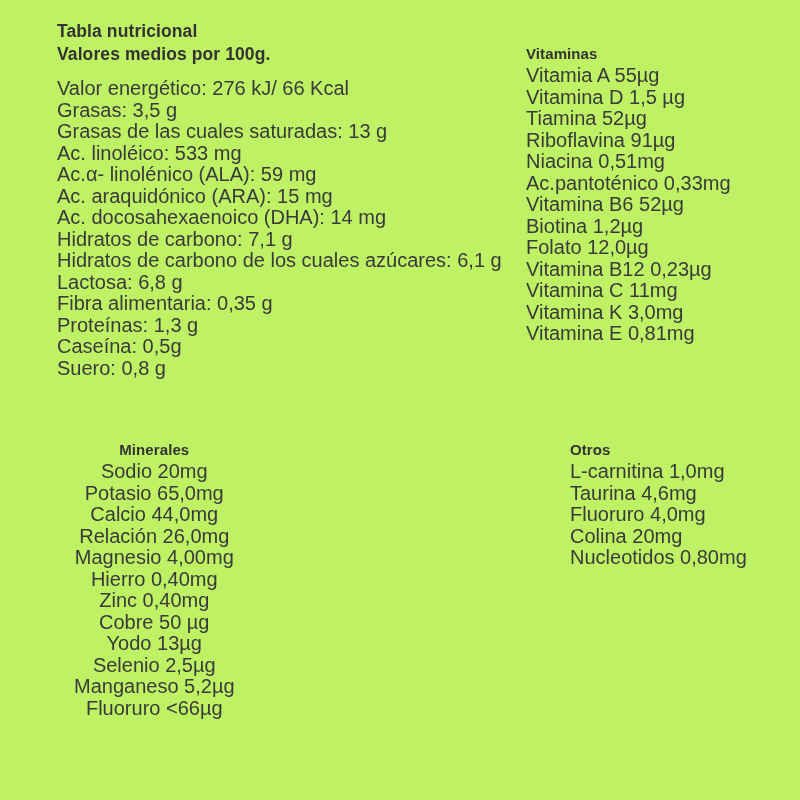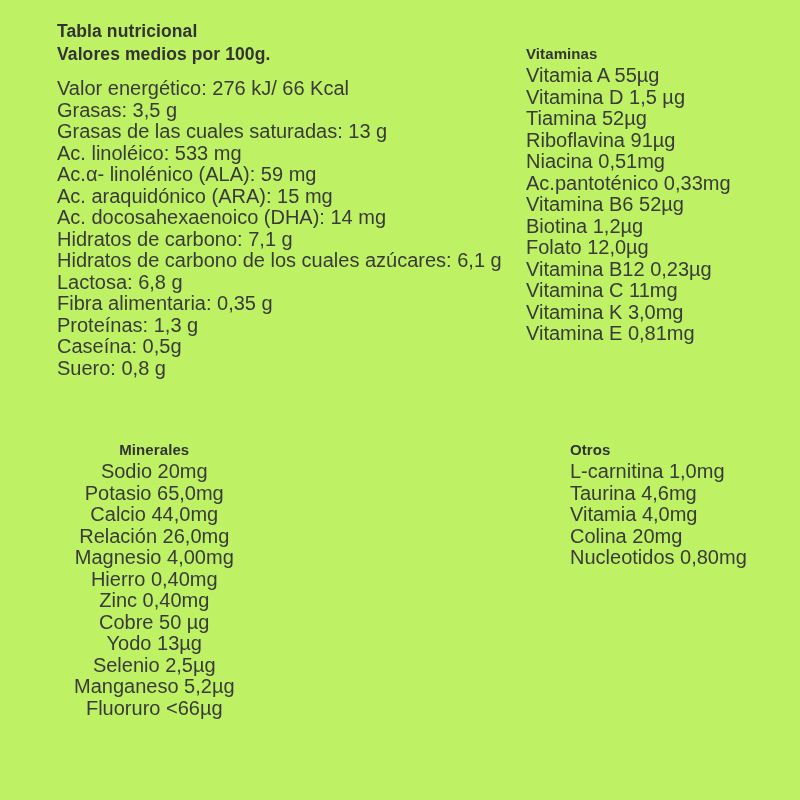--- a/index.html
+++ b/index.html
@@ -104,19 +104,19 @@
         <div class="line">Manganeso 5,2µg</div>
         <div class="line">Fluoruro &lt;66µg</div>
       </div>
   </section>
 
   <section class="blk" id="otros-block">
     <h2 class="heading">Otros</h2>
     <div class="lines">
         <div class="line">L-carnitina 1,0mg</div>
         <div class="line">Taurina 4,6mg</div>
-        <div class="line">Vitamia 4,0mg</div>
+        <div class="line">Fluoruro 4,0mg</div>
         <div class="line">Colina 20mg</div>
         <div class="line">Nucleotidos 0,80mg</div>
       </div>
   </section>
 
 </main>
 
 </body></html>

